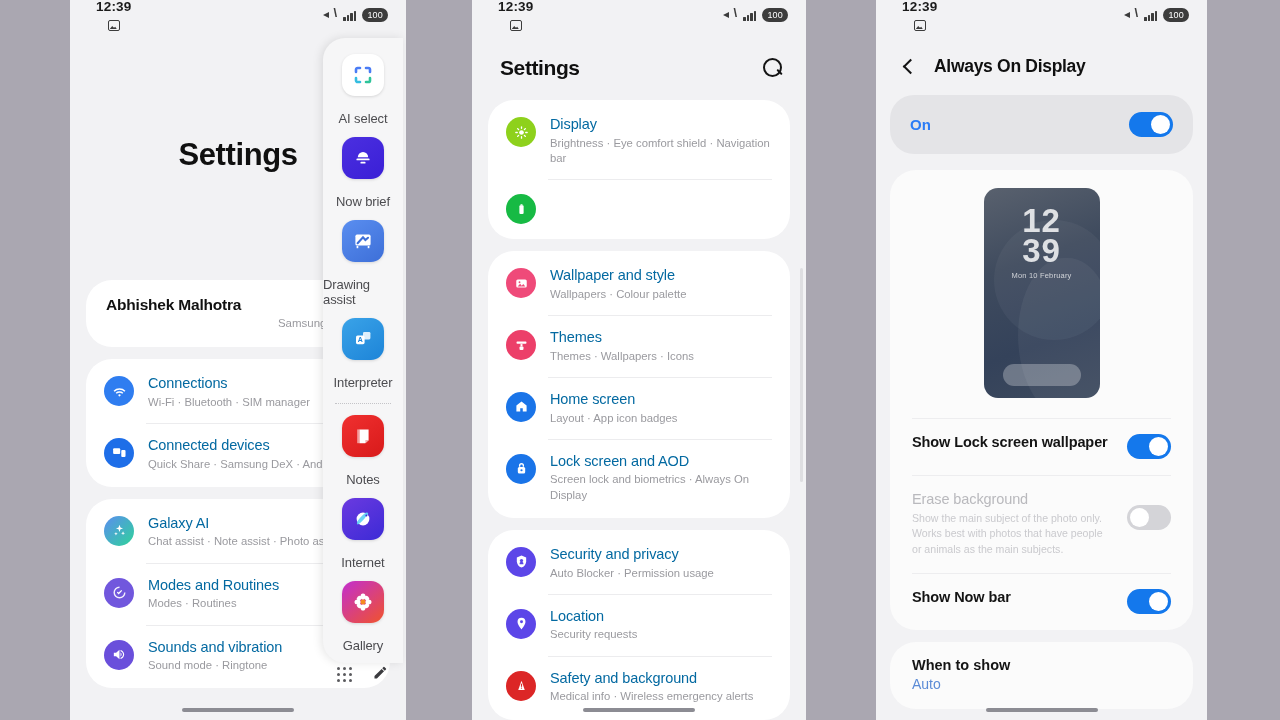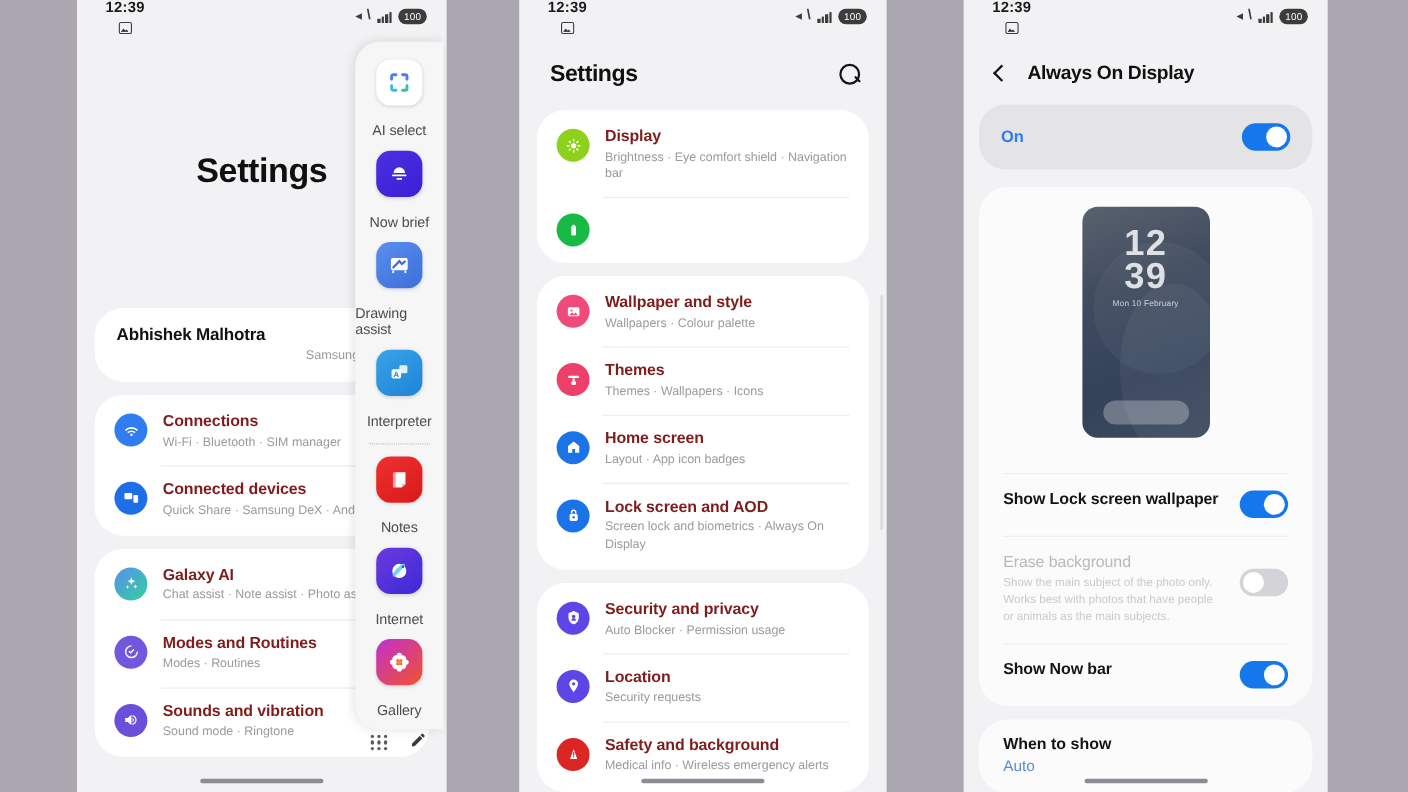--- a/index.html
+++ b/index.html
@@ -55,21 +55,21 @@
   .card {
     background: #fff; border-radius: 26px; margin: 0 16px 12px;
     padding: 2px 0; overflow: hidden;
   }
   .row { display: flex; align-items: flex-start; gap: 14px; padding: 13px 18px; position: relative; }
   .row + .row::before {
     content: ""; position: absolute; left: 60px; right: 18px; top: 0;
     height: 1px; background: #ececee;
   }
   .row-txt { flex: 1; min-width: 0; }
-  .row-title { font-size: 14.5px; font-weight: 700; color: #7f1d1d; line-height: 1.25; letter-spacing: -.1px; }
+  .row-title { font-size: 14.5px; font-weight: 400; color: #0369a1; line-height: 1.25; letter-spacing: -.1px; }
   .row-sub { font-size: 11.3px; color: #9a9a9f; margin-top: 2.5px; line-height: 1.35; }
   .ic {
     width: 30px; height: 30px; border-radius: 50%; flex: none;
     display: flex; align-items: center; justify-content: center;
     color: #fff; margin-top: 2px;
   }
   .ic svg { width: 17px; height: 17px; fill: #fff; }
 
   
   .p1-title-wrap { height: 250px; display: flex; align-items: center; justify-content: center; }
@@ -123,21 +123,21 @@
   .onbar { background: #e4e4e7; border-radius: 24px; margin: 0 14px 16px;
            padding: 17px 20px; display: flex; align-items: center; justify-content: space-between; }
   .onbar-label { font-size: 15px; font-weight: 600; color: #2b7cf6; }
   .toggle { width: 44px; height: 25px; border-radius: 14px; background: #1478ec;
             position: relative; flex: none; }
   .toggle::after { content: ""; position: absolute; right: 3px; top: 3px; width: 19px; height: 19px;
             border-radius: 50%; background: #fff; }
   .toggle.off { background: #d4d4d8; }
   .toggle.off::after { right: auto; left: 3px; }
   .prev-card { background: #fbfbfb; border-radius: 26px; margin: 0 14px 12px; padding: 18px 0 0; }
-  .prev-phone { width: 116px; height: 210px; margin: 0 auto 32px; border-radius: 14px;
+  .prev-phone { width: 116px; height: 210px; margin: 0 auto 20px; border-radius: 14px;
     background: linear-gradient(160deg,#59616e 0%, #3f4b5e 35%, #34425a 70%, #3d4a5e 100%);
     position: relative; overflow: hidden; }
   .prev-blob { position: absolute; width: 120px; height: 120px; border-radius: 50%;
     background: rgba(255,255,255,.045); left: 10px; top: 32px; }
   .prev-blob2 { position: absolute; width: 96px; height: 160px; border-radius: 50% 50% 46% 54%;
     background: rgba(255,255,255,.05); left: 34px; top: 70px; }
   .prev-time { position: relative; text-align: center; padding-top: 18px; z-index: 2; }
   .prev-hh, .prev-mm { font-size: 33px; font-weight: 800; color: rgba(255,255,255,.82);
     line-height: .92; letter-spacing: 1px; }
   .prev-date { font-size: 7.5px; color: rgba(255,255,255,.72); margin-top: 4px; letter-spacing: .2px; }

